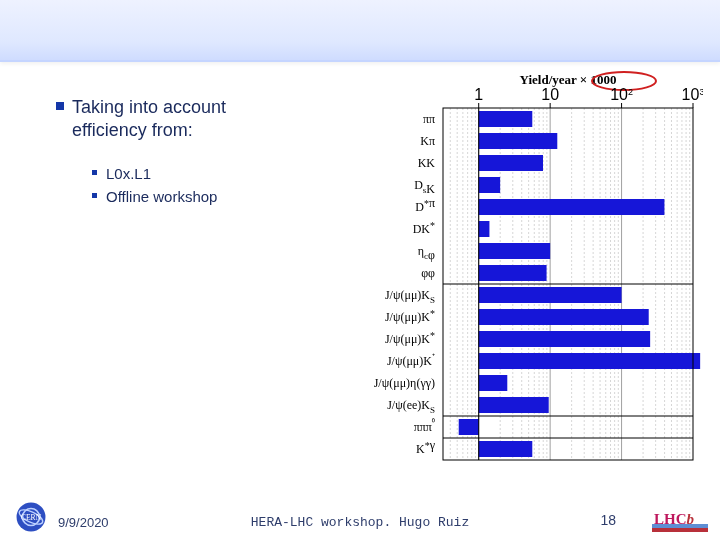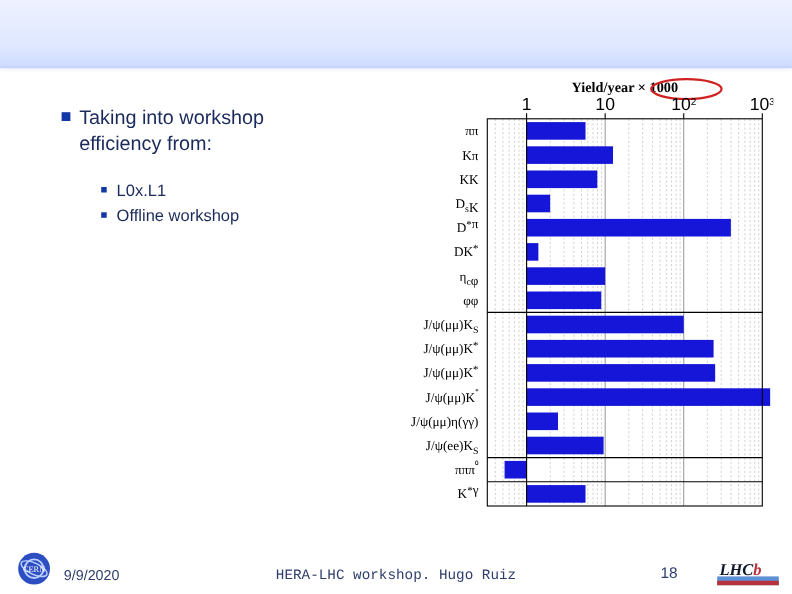--- a/index.html
+++ b/index.html
@@ -133,39 +133,38 @@
     left: 14px; bottom: 6px;
     width: 34px; height: 34px; text-align: center;
   }
   .lhcb-logo {
     position: absolute;
     right: 10px; bottom: 4px;
     width: 60px; height: 26px;
   }
   .lhcb-logo .txt {
     font-family: Georgia, serif;
-    font-style: italic;
     font-weight: 600;
     font-size: 15px;
-    color: #0f172a;
+    color: #be185d;
   }
   .lhcb-logo .tail {
     font-style: italic;
     color: #b8303a;
   }
 </style>
 </head>
 <body>
 
 <div class="slide">
 
   <div class="title-band"></div>
 
   <div class="bullet-block">
-    <div class="b1">Taking into workshop efficiency from:</div>
+    <div class="b1">Taking into account efficiency from:</div>
     <div class="sub">
       <div class="b2">L0x.L1</div>
       <div class="b2">Offline workshop</div>
     </div>
   </div>
 
   <div class="chart">
     <svg id="chart-svg" viewBox="0 0 380 420" width="380" height="420">
         <text x="245" y="14" text-anchor="middle" class="axis-top-title">Yield/year <tspan>× 1000</tspan></text>
         <ellipse cx="301" cy="11" rx="32" ry="9" class="redcircle"></ellipse>

